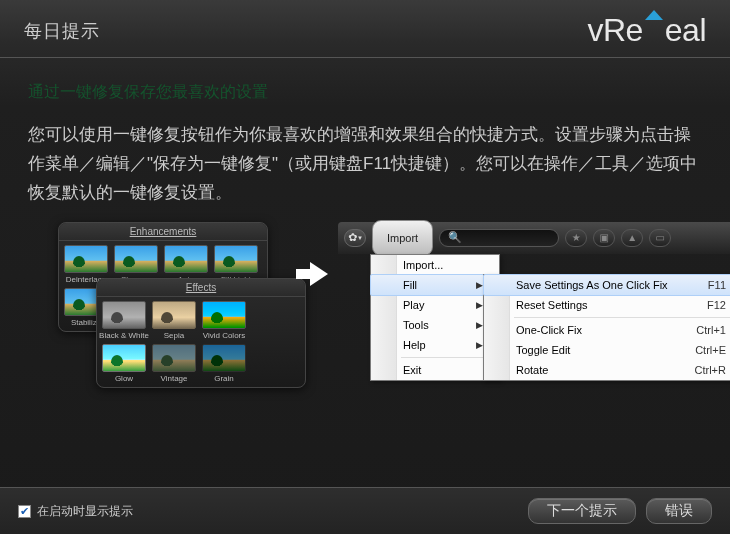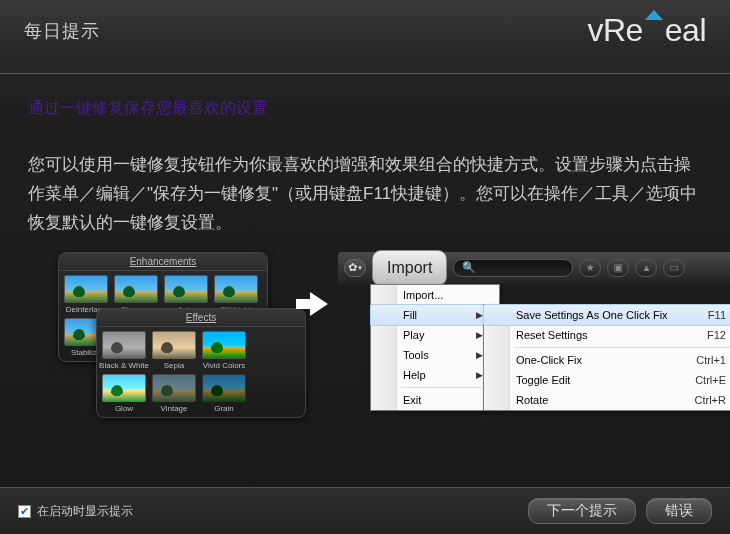--- a/index.html
+++ b/index.html
@@ -5,36 +5,36 @@
   * { box-sizing: border-box; margin: 0; padding: 0; }
   html, body { width: 730px; height: 534px; overflow: hidden; font-family: "Microsoft YaHei", Arial, sans-serif; }
   body {
     background: linear-gradient(to bottom, #3a3a3a 0%, #2a2a2a 8%, #1f1f1f 20%, #1a1a1a 100%);
     color: #ddd;
     position: relative;
   }
   
   .header {
     display: flex; align-items: center; justify-content: space-between;
-    padding: 12px 24px 24px 24px;
+    padding: 12px 24px 8px 24px;
     border-bottom: 1px solid #555;
   }
   .header-title { font-size: 18px; color: #ccc; font-weight: normal; letter-spacing: 1px; }
   .logo { font-size: 32px; color: #e8e8e8; font-weight: 500; letter-spacing: -0.5px; display: flex; align-items: center; }
   .logo .v { font-weight: 400; }
   .logo .re1 { }
   .logo .v2 { position: relative; display: inline-block; width: 22px; text-align: center; }
   .logo .v2::before {
     content: ""; position: absolute; top: -2px; left: 2px; width: 0; height: 0;
     border-left: 9px solid transparent; border-right: 9px solid transparent;
     border-bottom: 10px solid #2aa0d8;
   }
   .logo .v2txt { visibility: hidden; } 
   .content { padding: 24px 28px 0 28px; }
-  .subheading { font-size: 16px; color: #4c1d95; margin-bottom: 32px; }
+  .subheading { font-size: 16px; color: #14532d; margin-bottom: 18px; }
   .body-text { font-size: 17px; color: #ccc; line-height: 1.7; margin-bottom: 14px; }
   
   .illus { position: relative; height: 210px; margin-left: 30px;}
   
   .panel {
     position: absolute; background: linear-gradient(#2b2b2b,#1a1a1a);
     border: 1px solid #444; border-radius: 8px;
     box-shadow: 0 2px 10px rgba(0,0,0,.6);
   }
   .panel.enh { left: 0; top: 0; width: 210px; }
@@ -86,21 +86,21 @@
   }
   .gear-btn {
     width: 22px; height: 18px; background: linear-gradient(#555,#333);
     border: 1px solid #666; border-radius: 9px;
     display: flex; align-items: center; justify-content: center;
     color: #ddd; font-size: 11px;
   }
   .import-btn {
     height: 36px; padding: 0 14px; border-radius: 9px;
     background: linear-gradient(#f0f0f0,#bcbcbc);
-    border: 1px solid #888; color: #222; font-size: 16px;
+    border: 1px solid #888; color: #222; font-size: 11px;
     display: flex; align-items: center;
   }
   .search {
     flex: 0 0 120px; height: 18px; border-radius: 9px;
     background: linear-gradient(#111,#222); border: 1px solid #555;
     display: flex; align-items: center; padding: 0 8px; color: #888; font-size: 11px;
   }
   .tb-icon {
     width: 22px; height: 18px; border-radius: 9px;
     background: linear-gradient(#444,#222); border: 1px solid #555;

